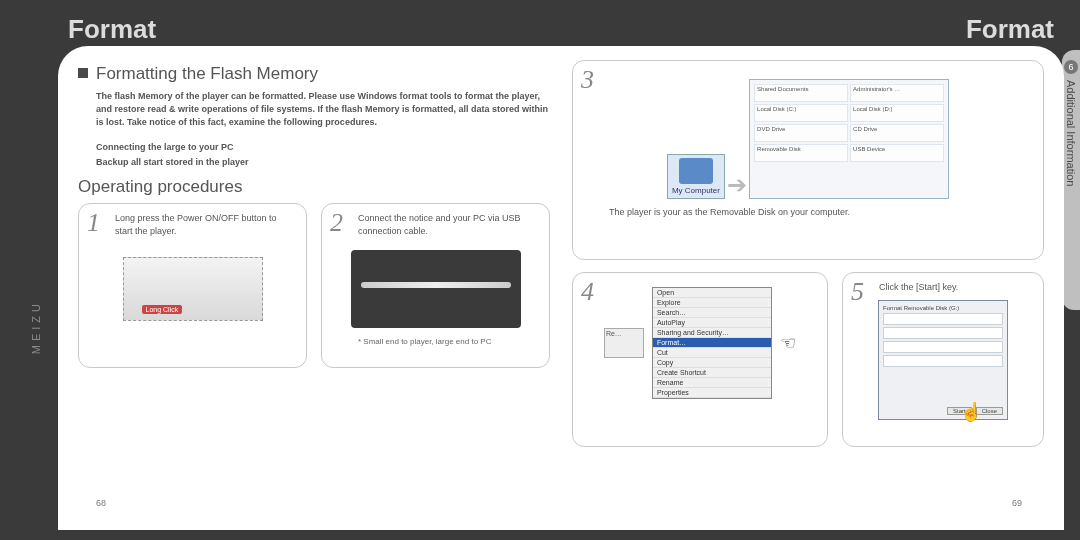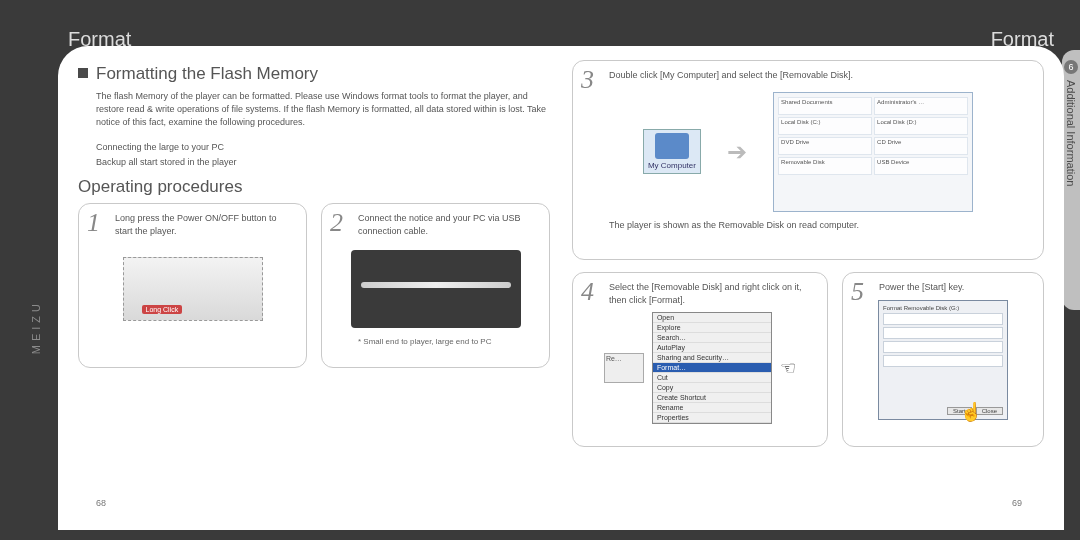--- a/index.html
+++ b/index.html
@@ -7,24 +7,24 @@
     width: 1080px; height: 540px;
     background: #3a3a3a;
     font-family: Arial, Helvetica, sans-serif;
     position: relative;
     overflow: hidden;
   }
 
   
   .header {
     position: absolute;
-    top: 28px;
+    top: 14px;
     color: #dcdcdc;
-    font-size: 20px;
-    font-weight: 400;
+    font-size: 26px;
+    font-weight: 700;
   }
   .header-left  { left: 68px; }
   .header-right { right: 26px; }
 
   
   .page {
     position: absolute;
     left: 58px; right: 16px;
     top: 46px; bottom: 10px;
     background: #fff;
@@ -33,21 +33,21 @@
   }
 
   
   .cols { display: flex; gap: 22px; height: 100%; }
   .col  { flex: 1 1 50%; position: relative; }
 
   
   .h2 { font-size: 17px; color: #555; margin: 4px 0 6px 0; }
   .h2 .blk { display:inline-block; width:10px; height:10px; background:#4a4a4a; margin-right:8px; vertical-align:1px; }
 
-  .body, .li { font-size: 9px; color: #555; line-height: 1.45; }
+  .body, .li { font-size: 9px; color: #555; line-height: 1.45; font-weight: bold; }
   .body { padding-left: 18px; margin-bottom: 12px; }
   .li   { padding-left: 18px; margin-bottom: 2px; }
 
   
   .steps-row { display:flex; gap:14px; }
   .step {
     border: 1px solid #c9c9c9;
     border-radius: 12px;
     padding: 8px 10px 10px 10px;
     position: relative;
@@ -117,21 +117,21 @@
     width: 170px; height: 78px;
     background:#3a3a3a;
     border-radius:4px;
     position:relative;
   }
   .usb::after{
     content:""; position:absolute; left:10px; right:10px; top:32px; height:6px;
     background: linear-gradient(90deg,#ccc,#eee,#ccc);
     border-radius:3px;
   }
-  .mycomp-ill { display:flex; align-items:center; gap:26px; }
+  .mycomp-ill { display:flex; align-items:flex-end; gap:2px; }
   .mycomp-icon {
     width:58px; text-align:center; font-size:8px; color:#336; padding:3px;
     background:#dce8f5; border:1px solid #8aa;
   }
   .mycomp-icon .mon { width:34px;height:26px;background:#5b8ac9;margin:0 auto 2px;border-radius:3px; }
   .arrow { font-size:24px; color:#bbb; }
   .explorer {
     width:200px; height:120px;
     border:1px solid #9cb3cc;
     background:#f4f6f9;
@@ -222,47 +222,45 @@
         </div>
       </div>
 
       <div class="pagenum left">68</div>
     </div>
 
     <div class="col">
 
       <div class="step s3">
         <div class="num">3</div>
-        <div class="txt">Double click [My Computer] and select the [Removable Disk].</div>
         <div class="illust" style="height:auto;margin-top:10px">
           <div class="mycomp-ill">
             <div class="mycomp-icon">
               <div class="mon"></div>
               <span>My Computer</span>
             </div>
             <span class="arrow">➔</span>
             <div class="explorer">
               <div>Shared Documents</div>
               <div>Administrator's …</div>
               <div>Local Disk (C:)</div>
               <div>Local Disk (D:)</div>
               <div>DVD Drive</div>
               <div>CD Drive</div>
               <div>Removable Disk</div>
               <div>USB Device</div>
             </div>
           </div>
         </div>
-        <div class="caption">The player is shown as the Removable Disk on read computer.</div>
+        <div class="caption">The player is your as the Removable Disk on your computer.</div>
       </div>
 
       <div class="steps-row" style="margin-top:12px">
         <div class="step s4 s4-wrap">
           <div class="num">4</div>
-          <div class="txt">Select the [Removable Disk] and right click on it, then click [Format].</div>
           <div class="illust" style="height:auto;gap:8px;margin-top:6px">
             <div style="width:40px;height:30px;border:1px solid #aaa;background:#eee;font-size:7px;color:#555;padding:1px">Re…</div>
             <div class="ctxmenu">
               <div>Open</div>
               <div>Explore</div>
               <div>Search…</div>
               <div>AutoPlay</div>
               <div>Sharing and Security…</div>
               <div class="sel">Format…</div>
               <div>Cut</div>
@@ -270,21 +268,21 @@
               <div>Create Shortcut</div>
               <div>Rename</div>
               <div>Properties</div>
             </div>
             <span class="hand">☜</span>
           </div>
         </div>
 
         <div class="step s5 s5-wrap">
           <div class="num">5</div>
-          <div class="txt">Power the [Start] key.</div>
+          <div class="txt">Click the [Start] key.</div>
           <div class="illust" style="height:auto;margin-top:6px">
             <div class="dialog">
               <div style="font-size:6px;margin-bottom:2px">Format Removable Disk (G:)</div>
               <div class="row"></div>
               <div class="row"></div>
               <div class="row"></div>
               <div class="row"></div>
               <div class="btns">
                 <span>Start</span>
                 <span>Close</span>

